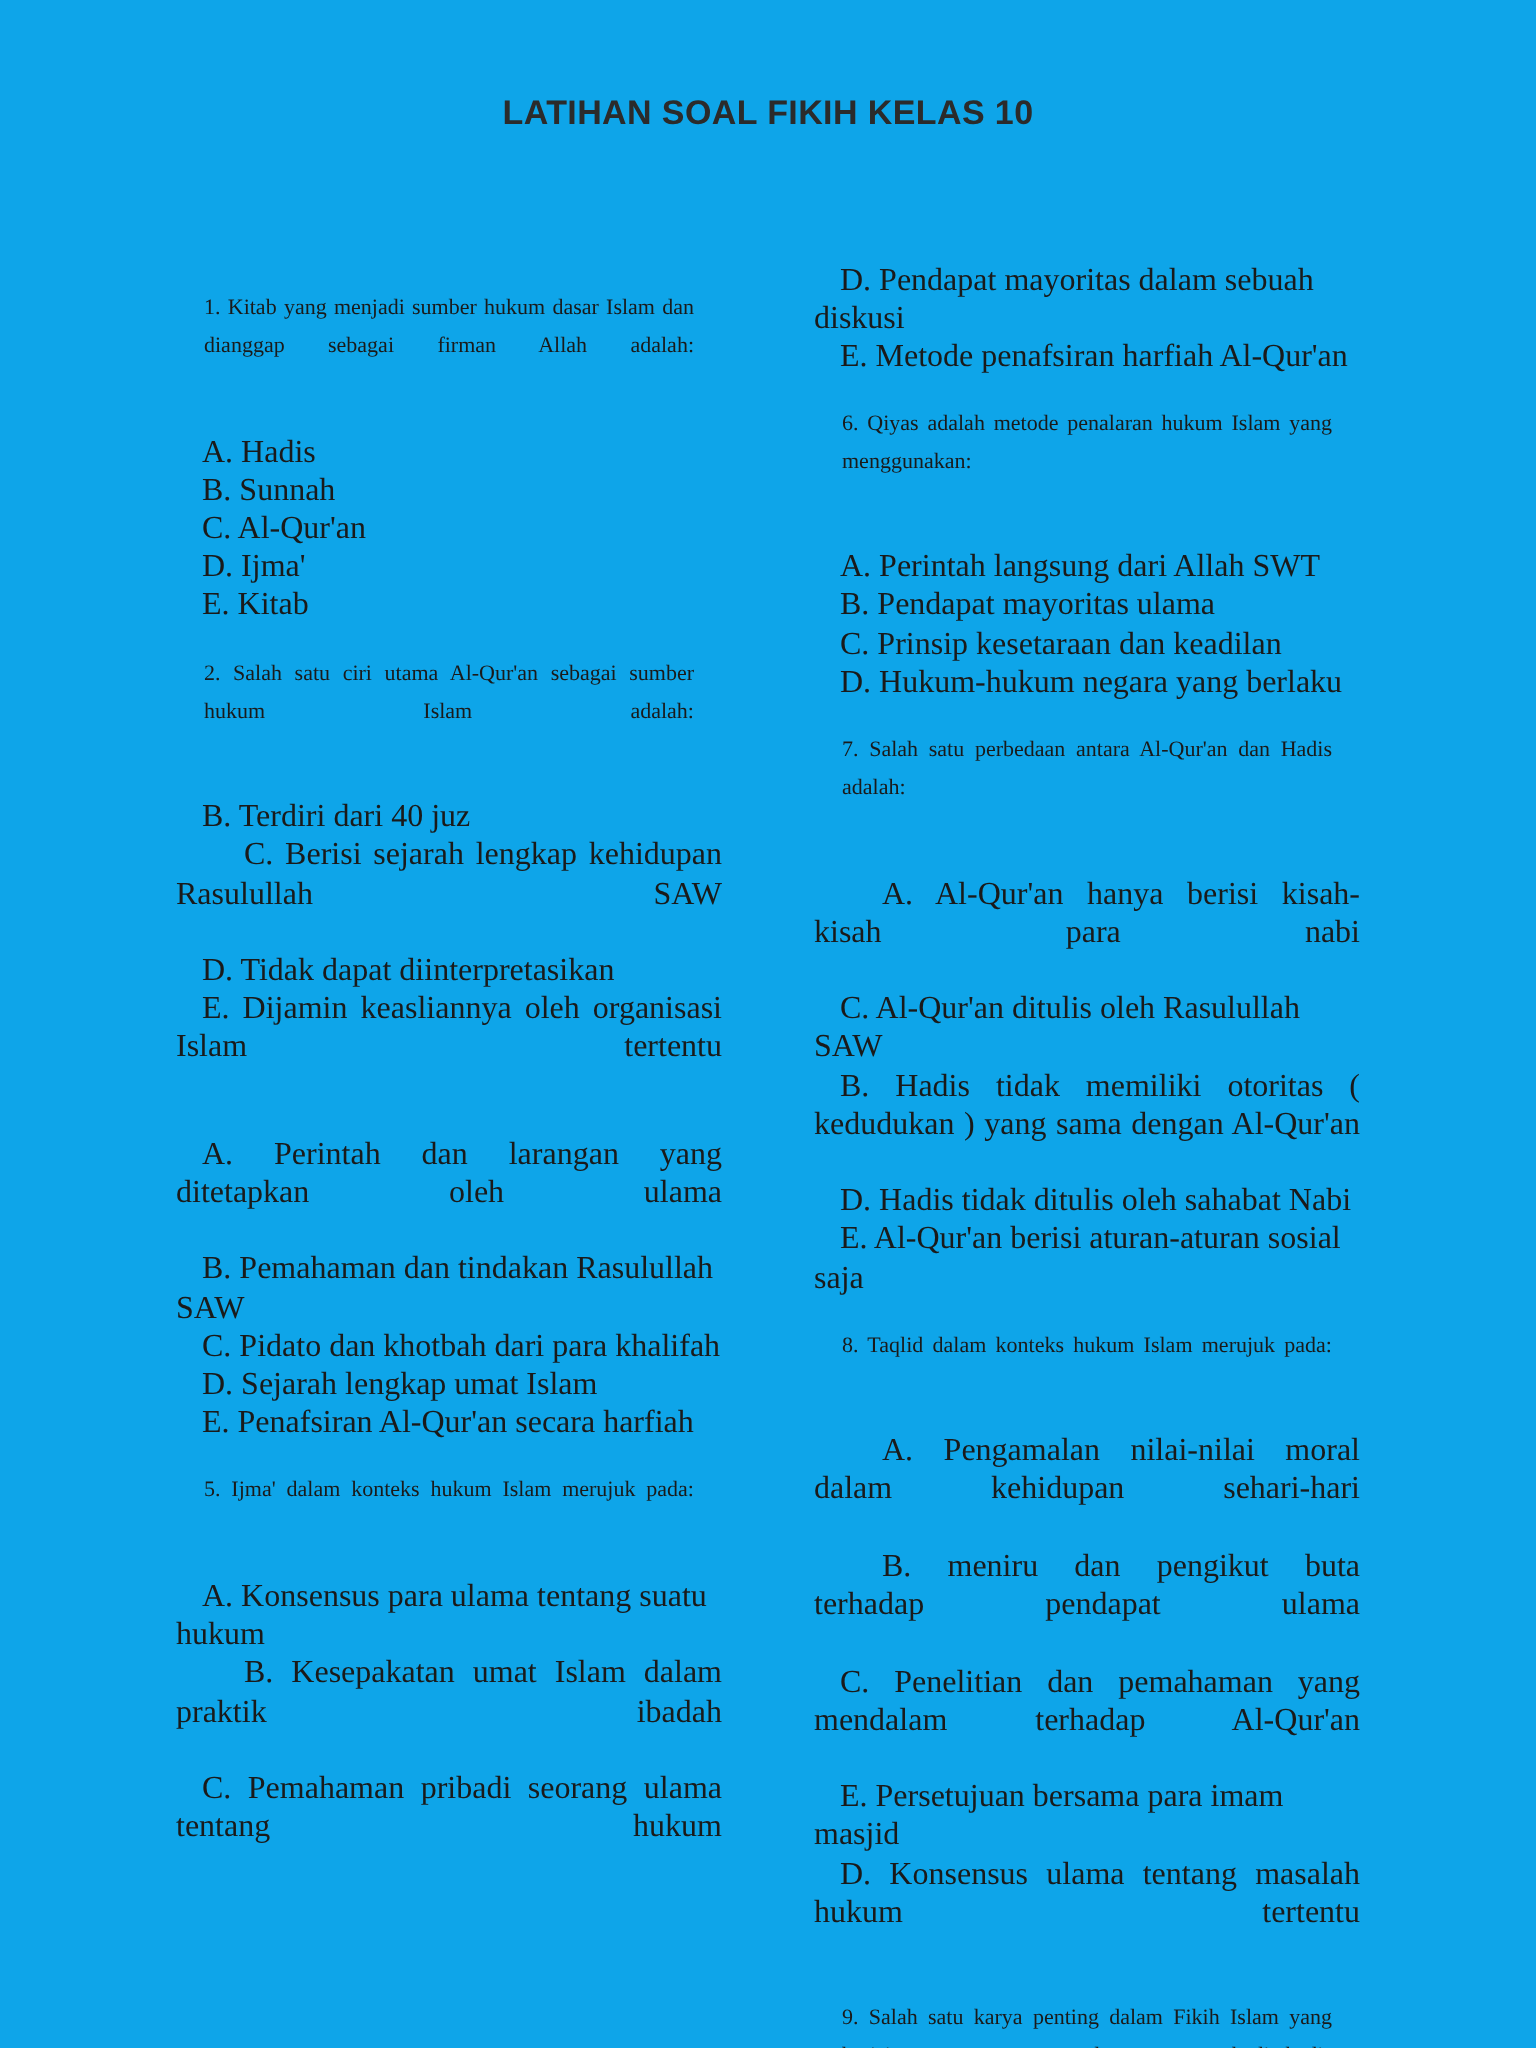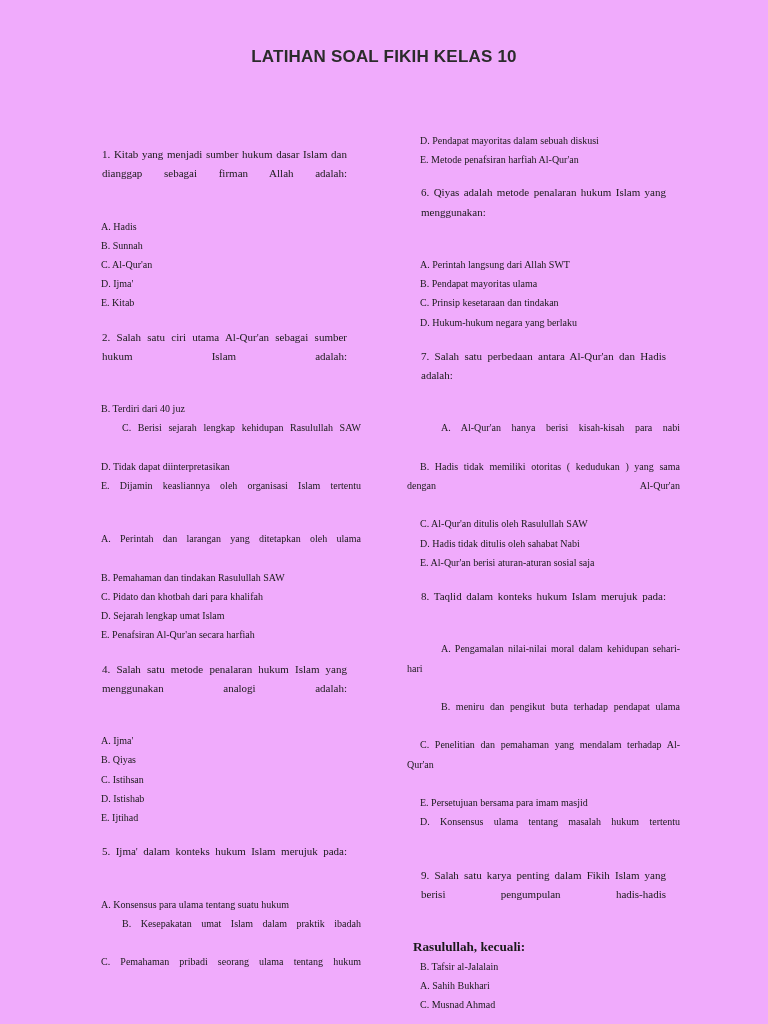--- a/index.html
+++ b/index.html
@@ -14,21 +14,21 @@
     color: #1a1a1a;
     overflow: hidden;
     position: relative;
   }
   .page {
     position: absolute;
     left: 0;
     top: 0;
     width: 768px;
     height: 1024px;
-    background: #f0abfc;
+    background: #0ea5e9;
   }
   .doc-title {
     position: absolute;
     left: 0;
     top: 47px;
     width: 768px;
     text-align: center;
     font-family: "Liberation Sans", "DejaVu Sans", sans-serif;
     font-size: 17px;
     font-weight: 600;
@@ -60,21 +60,21 @@
     text-justify: inter-word;
     margin: 14px;
     hyphens: none;
   }
   .qstem::after {
     content: "";
     display: inline-block;
     width: 100%;
   }
   .opt {
-    font-size: 10px;
+    font-size: 16px;
     line-height: 19.2px;
     text-align: justify;
     text-justify: inter-word;
     margin: 0;
     text-indent: 13px;
   }
   .opt::after {
     content: "";
     display: inline-block;
     width: 100%;
@@ -129,28 +129,20 @@
       </div>
 
       <div class="qblock">
         <p class="opt">A. Perintah dan larangan yang ditetapkan oleh ulama</p>
         <p class="opt short">B. Pemahaman dan tindakan Rasulullah SAW</p>
         <p class="opt short">C. Pidato dan khotbah dari para khalifah</p>
         <p class="opt short">D. Sejarah lengkap umat Islam</p>
         <p class="opt short">E. Penafsiran Al-Qur'an secara harfiah</p>
       </div>
 
-      <div class="qblock">
-        <p class="qstem">4. Salah satu metode penalaran hukum Islam yang menggunakan analogi adalah:</p>
-        <p class="opt short">A. Ijma'</p>
-        <p class="opt short">B. Qiyas</p>
-        <p class="opt short">C. Istihsan</p>
-        <p class="opt short">D. Istishab</p>
-        <p class="opt short">E. Ijtihad</p>
-      </div>
 
       <div class="qblock tight">
         <p class="qstem">5. Ijma' dalam konteks hukum Islam merujuk pada:</p>
         <p class="opt short">A. Konsensus para ulama tentang suatu hukum</p>
         <p class="opt wide-indent">B. Kesepakatan umat Islam dalam praktik ibadah</p>
         <p class="opt">C. Pemahaman pribadi seorang ulama tentang hukum</p>
       </div>
 
     </div>
 
@@ -158,29 +150,29 @@
 
       <div class="qblock tight">
         <p class="opt short">D. Pendapat mayoritas dalam sebuah diskusi</p>
         <p class="opt short">E. Metode penafsiran harfiah Al-Qur'an</p>
       </div>
 
       <div class="qblock">
         <p class="qstem">6. Qiyas adalah metode penalaran hukum Islam yang menggunakan:</p>
         <p class="opt short">A. Perintah langsung dari Allah SWT</p>
         <p class="opt short">B. Pendapat mayoritas ulama</p>
-        <p class="opt short">C. Prinsip kesetaraan dan tindakan</p>
+        <p class="opt short">C. Prinsip kesetaraan dan keadilan</p>
         <p class="opt short">D. Hukum-hukum negara yang berlaku</p>
       </div>
 
       <div class="qblock">
         <p class="qstem">7. Salah satu perbedaan antara Al-Qur'an dan Hadis adalah:</p>
         <p class="opt wide-indent">A. Al-Qur'an hanya berisi kisah-kisah para nabi</p>
+        <p class="opt short">C. Al-Qur'an ditulis oleh Rasulullah SAW</p>
         <p class="opt">B. Hadis tidak memiliki otoritas ( kedudukan ) yang sama dengan Al-Qur'an</p>
-        <p class="opt short">C. Al-Qur'an ditulis oleh Rasulullah SAW</p>
         <p class="opt short">D. Hadis tidak ditulis oleh sahabat Nabi</p>
         <p class="opt short">E. Al-Qur'an berisi aturan-aturan sosial saja</p>
       </div>
 
       <div class="qblock">
         <p class="qstem">8. Taqlid dalam konteks hukum Islam merujuk pada:</p>
         <p class="opt wide-indent">A. Pengamalan nilai-nilai moral dalam kehidupan sehari-hari</p>
         <p class="opt wide-indent">B. meniru dan pengikut buta terhadap pendapat ulama</p>
         <p class="opt">C. Penelitian dan pemahaman yang mendalam terhadap Al-Qur'an</p>
         <p class="opt short">E. Persetujuan bersama para imam masjid</p>

